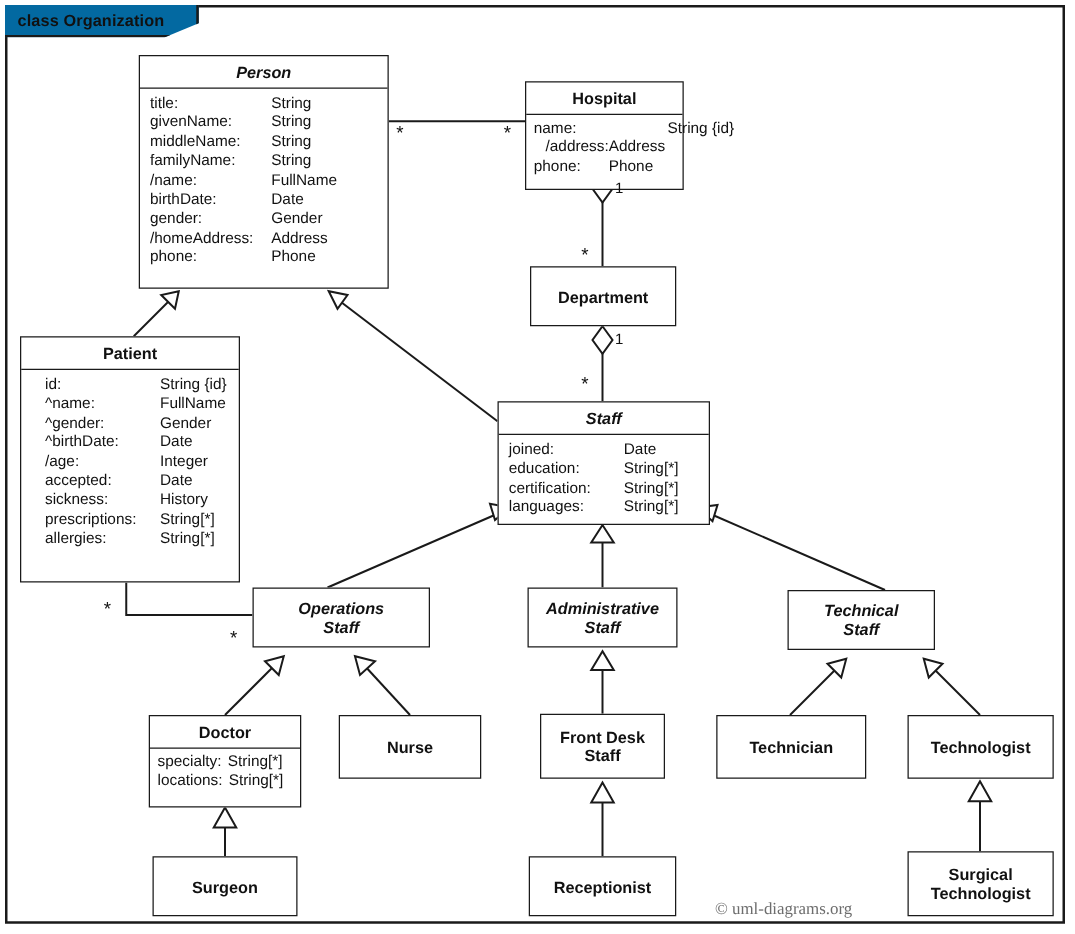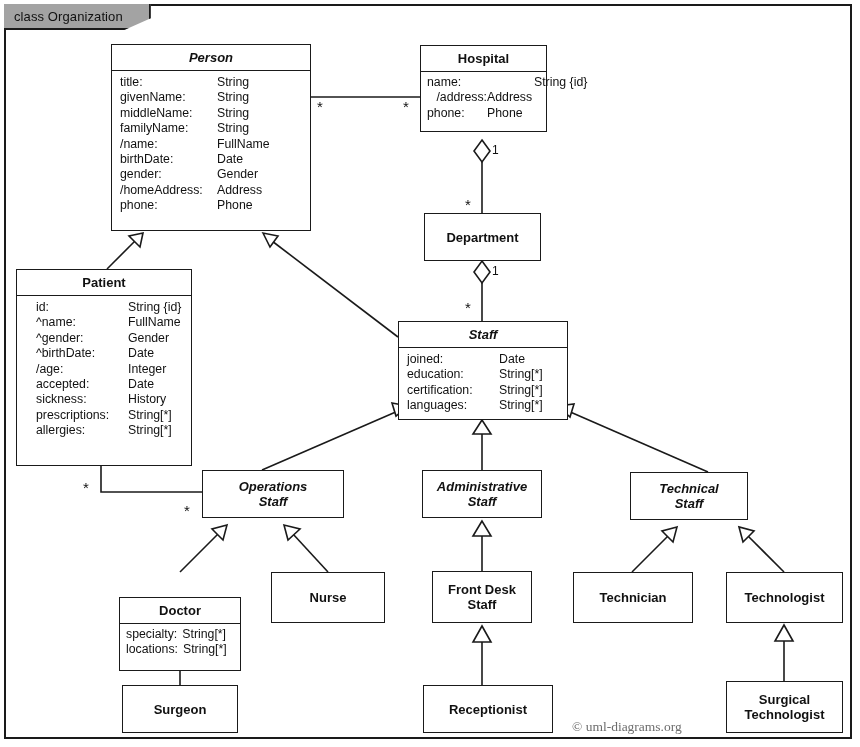--- a/index.html
+++ b/index.html
@@ -34,23 +34,23 @@
   #frame-tab {
     position: absolute;
     left: 4px;
     top: 4px;
     height: 26px;
     padding: 0 26px 0 10px;
     display: flex;
     align-items: center;
     box-sizing: border-box;
     font-size: 13px;
-    font-weight: normal;
+    font-weight: bold;
     color: #111111;
-    background: #a3a3a3;
+    background: #0369a1;
     border: 2px solid #1a1a1a;
     border-top: none;
     border-left: none;
     -webkit-clip-path: polygon(0 0, 100% 0, 100% 55%, 82% 100%, 0 100%);
     clip-path: polygon(0 0, 100% 0, 100% 55%, 82% 100%, 0 100%);
     white-space: nowrap;
     letter-spacing: .1px;
   }
 
   
@@ -278,21 +278,21 @@
           <span class="an">/homeAddress:</span>
           <span class="at">Address</span>
         </div>
       <div class="attr">
           <span class="an">phone:</span>
           <span class="at">Phone</span>
         </div>
     </div>
   </div>
 
-  <div class="cls has-attrs" style="left:420px; top:45px; width:127px; height:87px;">
+  <div class="cls has-attrs" style="left:420px; top:65px; width:127px; height:87px;">
     <div class="cls-name">Hospital</div>
     <div class="attrs cols" style="padding-top:3px;">
       <div class="attr" style="padding-left:6px;gap:47px;">
           <span class="an" style="width:60px;">name:</span>
           <span class="at">String {id}</span>
         </div>
       <div class="attr" style="padding-left:6px;text-align:right;">
           <span class="an" style="width:60px;">/address:</span>
           <span class="at">Address</span>
         </div>
@@ -379,21 +379,21 @@
   <div class="cls abstract titleonly" style="left:422px; top:470px; width:120px; height:48px;">
     <div class="cls-name">Administrative
 Staff</div>
   </div>
 
   <div class="cls abstract titleonly" style="left:630px; top:472px; width:118px; height:48px;">
     <div class="cls-name">Technical
 Staff</div>
   </div>
 
-  <div class="cls has-attrs" style="left:119px; top:597px; width:122px; height:74px;">
+  <div class="cls has-attrs" style="left:119px; top:572px; width:122px; height:74px;">
     <div class="cls-name">Doctor</div>
     <div class="attrs inline" style="padding-top:3px;">
       <div class="attr" style="padding-left:6px;">
           <span class="an">specialty:</span>
           <span class="at">String[*]</span>
         </div>
       <div class="attr" style="padding-left:6px;">
           <span class="an">locations:</span>
           <span class="at">String[*]</span>
         </div>
@@ -414,21 +414,21 @@
   </div>
 
   <div class="cls titleonly" style="left:726px; top:572px; width:117px; height:51px;">
     <div class="cls-name">Technologist</div>
   </div>
 
   <div class="cls titleonly" style="left:122px; top:685px; width:116px; height:48px;">
     <div class="cls-name">Surgeon</div>
   </div>
 
-  <div class="cls titleonly" style="left:423px; top:685px; width:130px; height:48px;">
+  <div class="cls titleonly" style="left:423px; top:685px; width:118px; height:48px;">
     <div class="cls-name">Receptionist</div>
   </div>
 
   <div class="cls titleonly" style="left:726px; top:681px; width:117px; height:52px;">
     <div class="cls-name">Surgical
 Technologist</div>
   </div>
 
   <div id="watermark" style="left:572px; top:719px;">© uml-diagrams.org</div>
 

